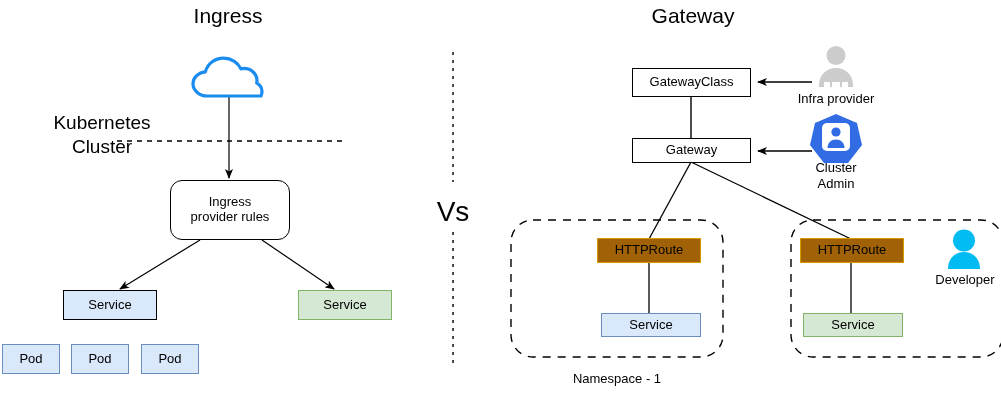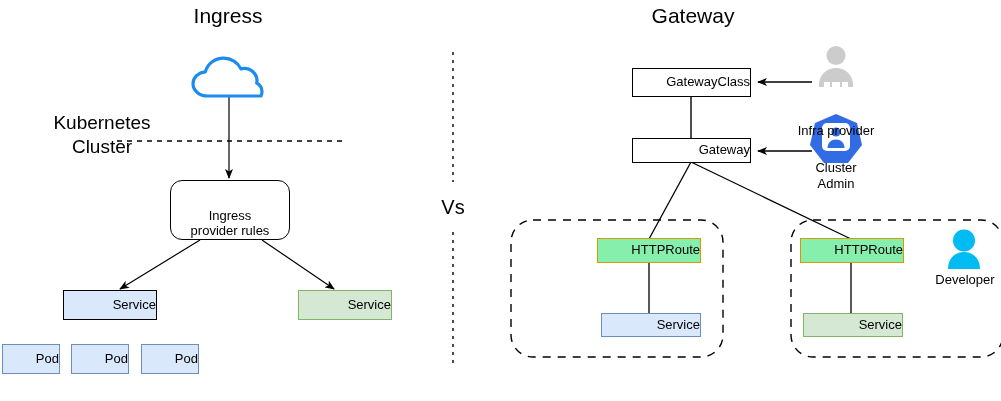--- a/index.html
+++ b/index.html
@@ -23,21 +23,21 @@
     left: 0;
     top: 0;
     width: 1001px;
     height: 401px;
   }
   .node {
     position: absolute;
     box-sizing: border-box;
     display: flex;
     align-items: center;
-    justify-content: flex-end;
+    justify-content: center;
     text-align: center;
     line-height: 1.15;
     font-size: 13px;
     white-space: nowrap;
   }
   .title {
     position: absolute;
     font-size: 21px;
     text-align: center;
     color: #000;
@@ -45,21 +45,21 @@
   }
   .plain-label {
     position: absolute;
     font-size: 13px;
     text-align: center;
     line-height: 1.2;
     white-space: nowrap;
   }
   .vs-label {
     position: absolute;
-    font-size: 20px;
+    font-size: 28px;
     text-align: center;
     white-space: nowrap;
   }
   .k8s-cluster-label {
     position: absolute;
     font-size: 19px;
     text-align: center;
     line-height: 1.25;
     white-space: nowrap;
   }
@@ -78,21 +78,21 @@
   }
   .box-blue-dark {
     background: #dae8fc;
     border: 1px solid #000000;
   }
   .box-green {
     background: #d5e8d4;
     border: 1px solid #82b366;
   }
   .box-orange {
-    background: #86efac;
+    background: #a16207;
     border: 1px solid #d79b00;
   }
 </style>
 </head>
 <body>
 
 <div id="canvas">
 
   <svg id="svg-layer" viewBox="0 0 1001 401" xmlns="http://www.w3.org/2000/svg">
     <defs>
@@ -193,35 +193,36 @@
   </div>
 
   <div class="node box-black" style="left:632px; top:68px; width:119px; height:29px;">
     <span>GatewayClass</span>
   </div>
 
   <div class="node box-black" style="left:632px; top:138px; width:119px; height:25px;">
     <span>Gateway</span>
   </div>
 
-  <div class="plain-label" style="left:786px; top:91px; width:100px;margin-top:32px;">Infra provider</div>
+  <div class="plain-label" style="left:786px; top:91px; width:100px;">Infra provider</div>
 
   <div class="plain-label" style="left:796px; top:160px; width:80px;">
     <span>Cluster</span><br>
     <span>Admin</span>
   </div>
 
   <div class="plain-label" style="left:925px; top:272px; width:80px;">Developer</div>
 
   <div class="node box-orange" style="left:597px; top:238px; width:104px; height:25px;">
     <span>HTTPRoute</span>
   </div>
   <div class="node box-blue" style="left:601px; top:313px; width:100px; height:24px;">
     <span>Service</span>
   </div>
+  <div class="plain-label" style="left:557px; top:371px; width:120px;">Namespace - 1</div>
 
   <div class="node box-orange" style="left:800px; top:238px; width:104px; height:25px;">
     <span>HTTPRoute</span>
   </div>
   <div class="node box-green" style="left:803px; top:313px; width:100px; height:24px;">
     <span>Service</span>
   </div>
 
 </div>
 

